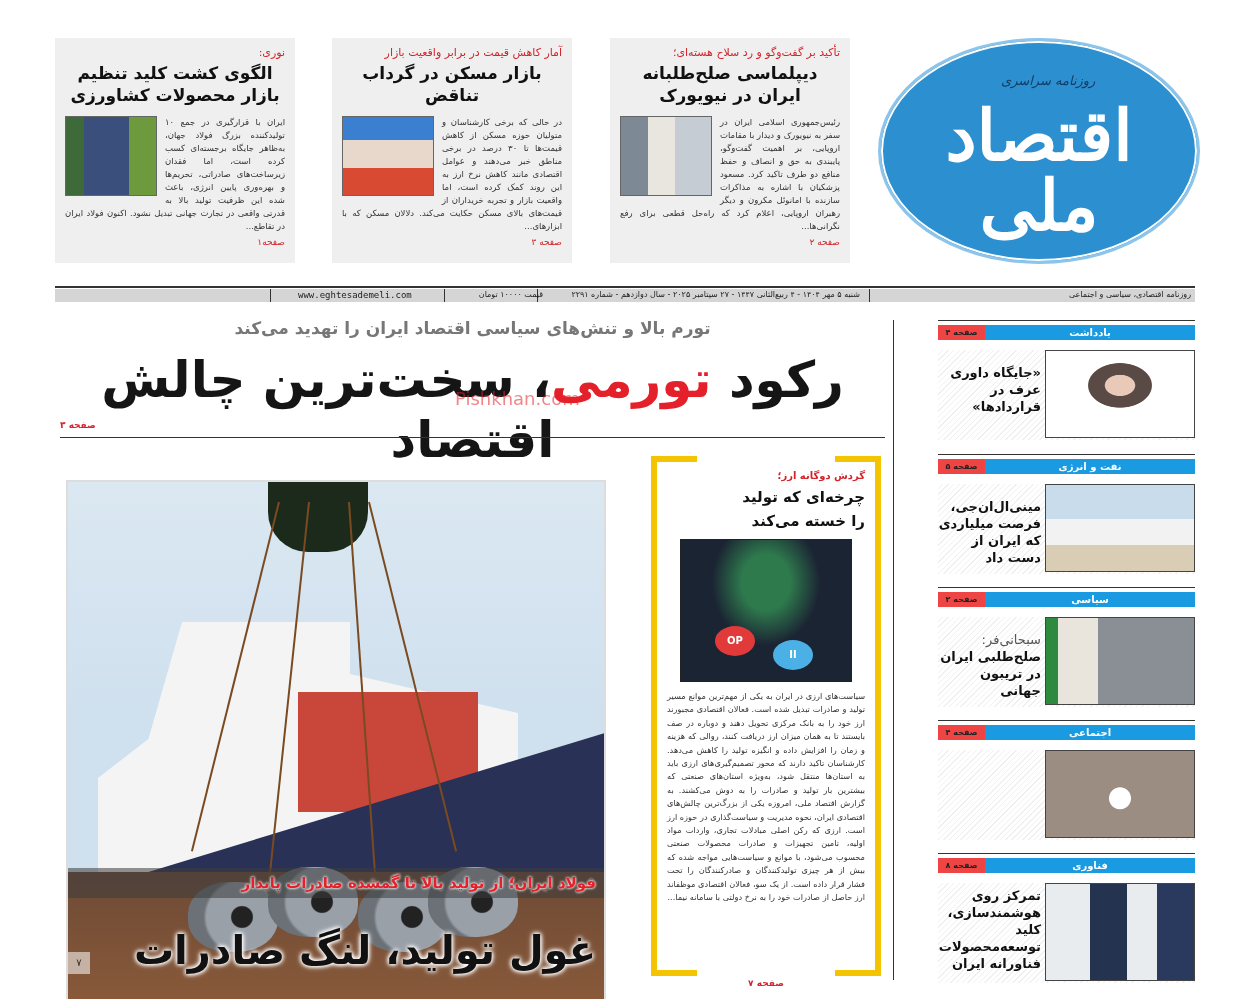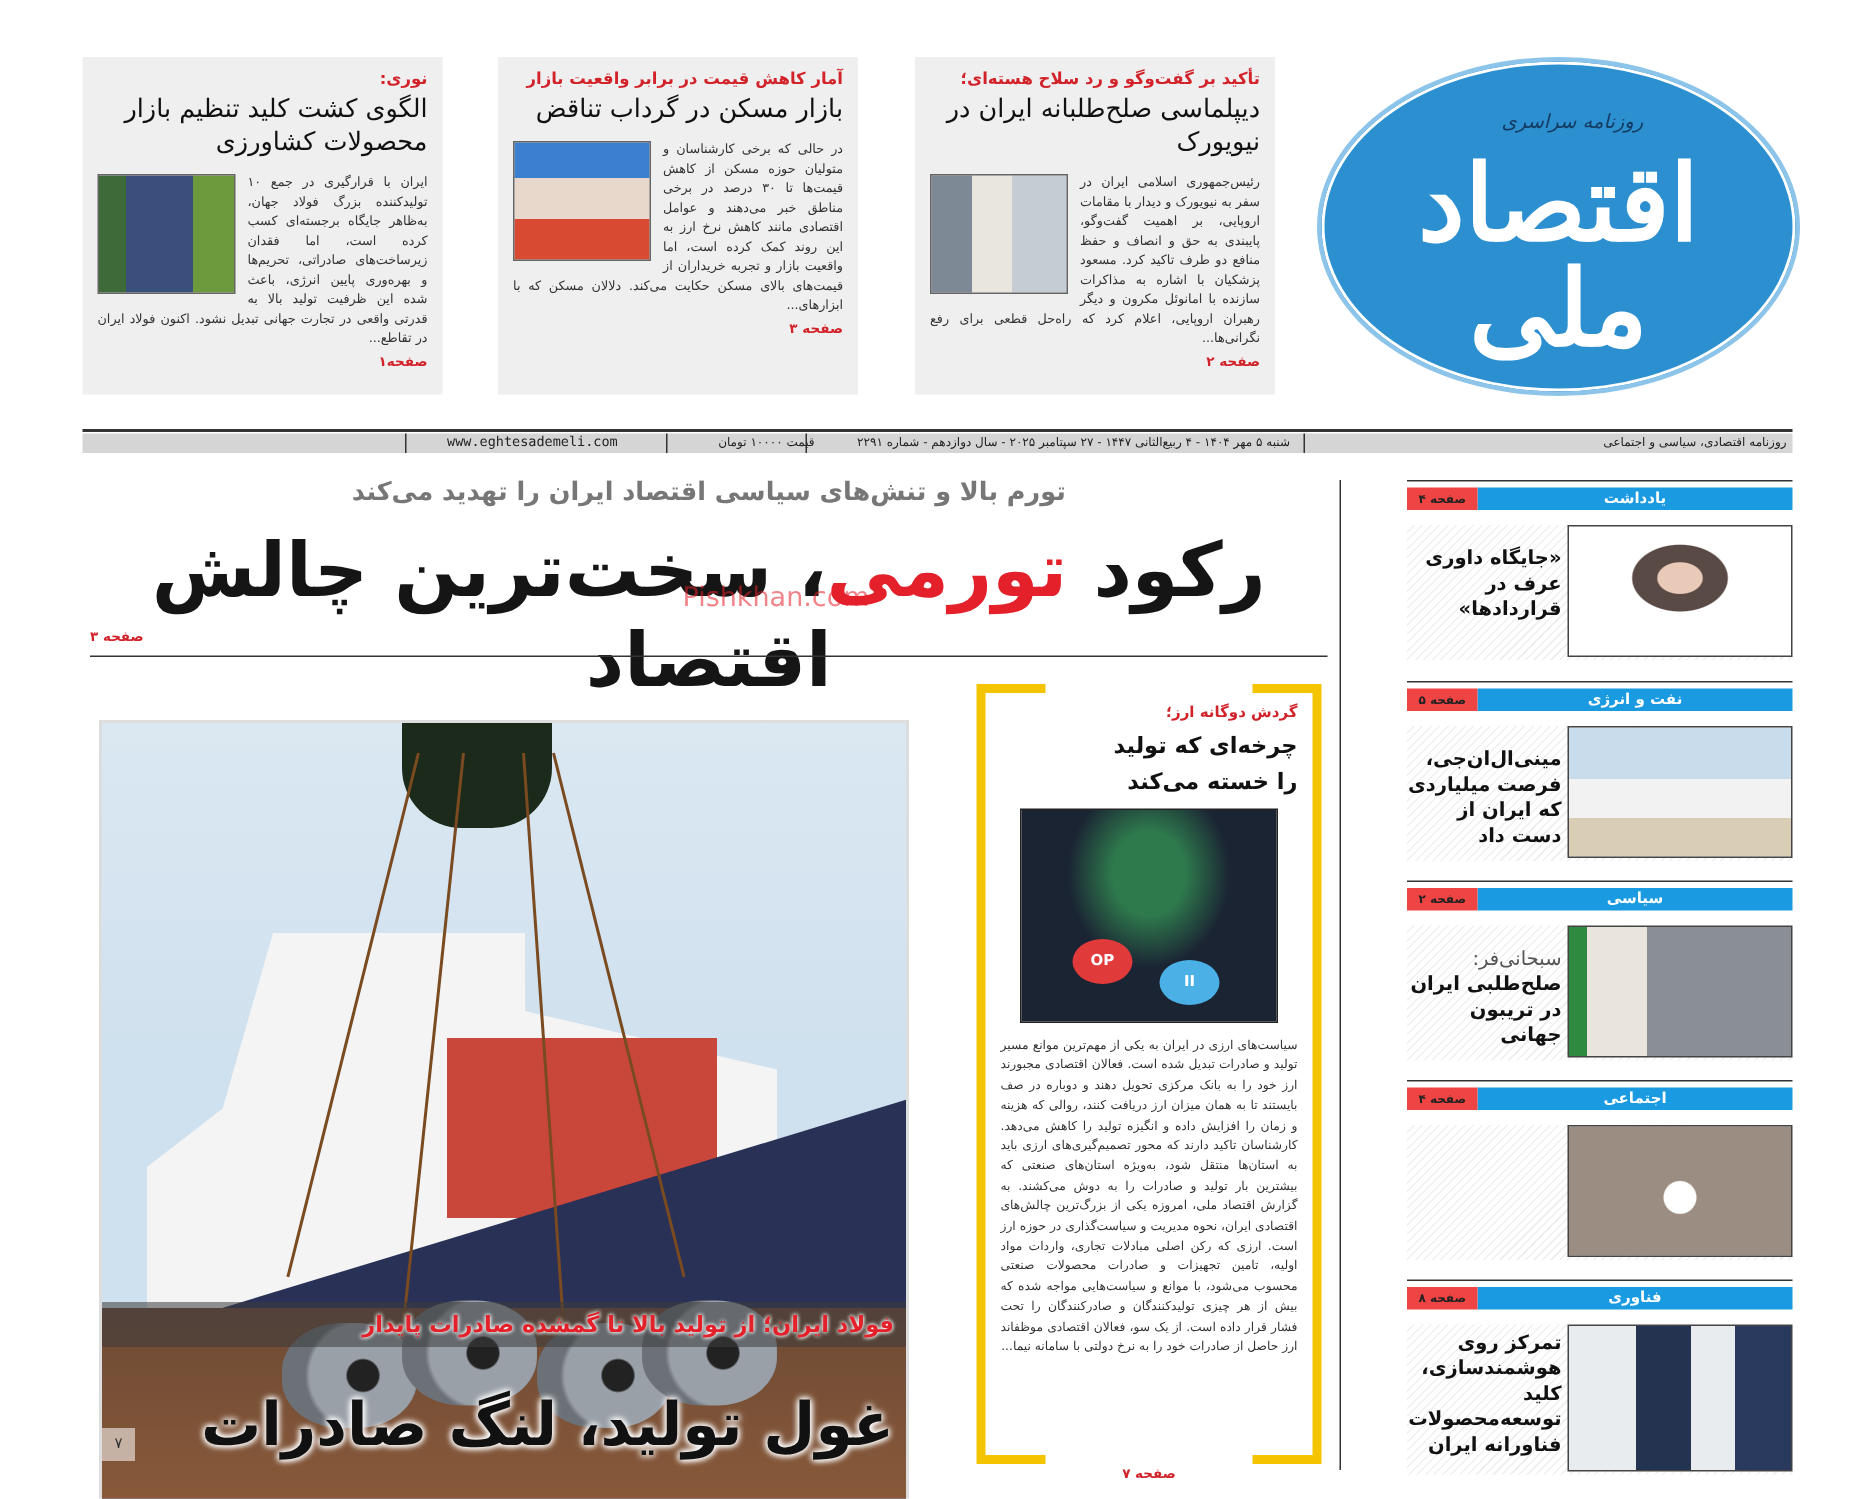--- a/index.html
+++ b/index.html
@@ -5,25 +5,25 @@
   *{box-sizing:border-box;margin:0;padding:0}
   html,body{width:1250px;height:999px;background:#fff;overflow:hidden}
   body{font-family:"DejaVu Sans","Liberation Sans",sans-serif;color:#111;position:relative}
   .abs{position:absolute}
   
   .logo{left:878px;top:38px;width:322px;height:226px;border-radius:50%;background:#2b8fd0;border:3px solid #8cc4ea;box-shadow:0 0 0 2px #fff inset}
   .logo-sub{position:absolute;left:120px;top:32px;font-size:13px;font-style:italic;color:#143c63;font-family:"DejaVu Serif",serif}
   .logo-main{position:absolute;left:0;right:0;top:60px;text-align:center;font-family:"DejaVu Serif",serif;font-weight:bold;color:#fff;font-size:70px;line-height:1;letter-spacing:2px}
   
   .teaser{background:#efefef;top:38px;width:240px;height:225px;padding:8px 10px}
-  .t-kicker{color:#d2232a;font-weight:bold;font-size:11px;text-align:right}
-  .t-title{font-weight:normal;font-size:17px;line-height:22px;text-align:right;margin-top:3px}
+  .t-kicker{color:#d2232a;font-weight:normal;font-size:11px;text-align:right}
+  .t-title{font-weight:bold;font-size:17px;line-height:22px;text-align:center;margin-top:3px}
   .t-body{margin-top:10px;font-size:8.5px;line-height:13px;color:#333;text-align:justify}
   .t-img{float:left;width:92px;height:80px;margin:0 8px 2px 0;border:1px solid #666}
-  .t-page{color:#d2232a;font-weight:bold;font-size:9px;margin-top:4px;text-align:right;clear:both}
+  .t-page{color:#d2232a;font-weight:normal;font-size:9px;margin-top:4px;text-align:right;clear:both}
   
   .topline{left:55px;top:286px;width:1140px;height:2px;background:#333}
   .dateline{left:55px;top:289px;width:1140px;height:13px;background:#d5d5d5;font-size:8px;color:#222}
   .dateline span{position:absolute;top:1px;white-space:nowrap}
   .dl-sep{position:absolute;top:0;width:1px;height:13px;background:#333}
   
   .supertitle{top:318px;left:60px;width:825px;text-align:center;color:#777;font-weight:bold;font-size:17px}
   .headline{top:350px;left:60px;width:825px;text-align:center;font-weight:bold;font-size:50px;line-height:60px;letter-spacing:-1px;color:#151515}
   .headline .red{color:#e4202a}
   .hl-page{top:420px;left:60px;color:#d2232a;font-size:9px;font-weight:bold}

